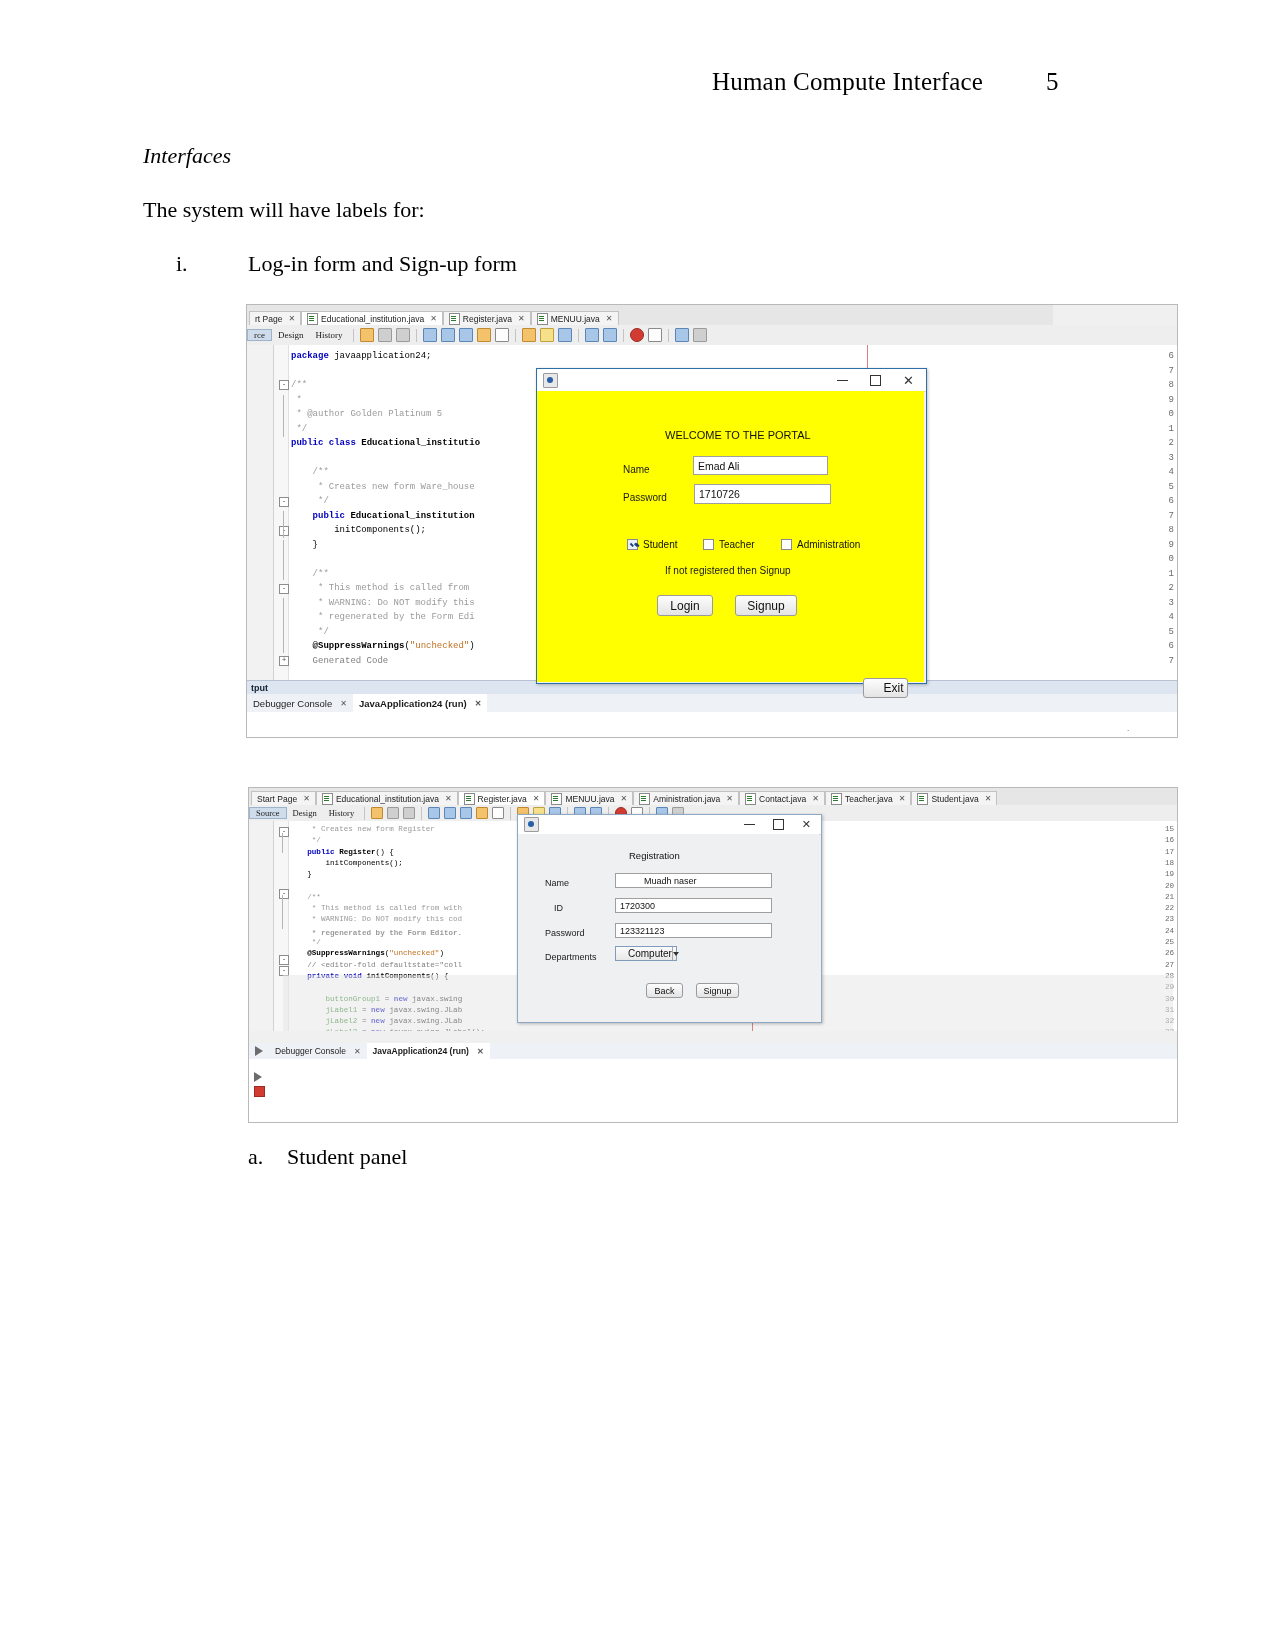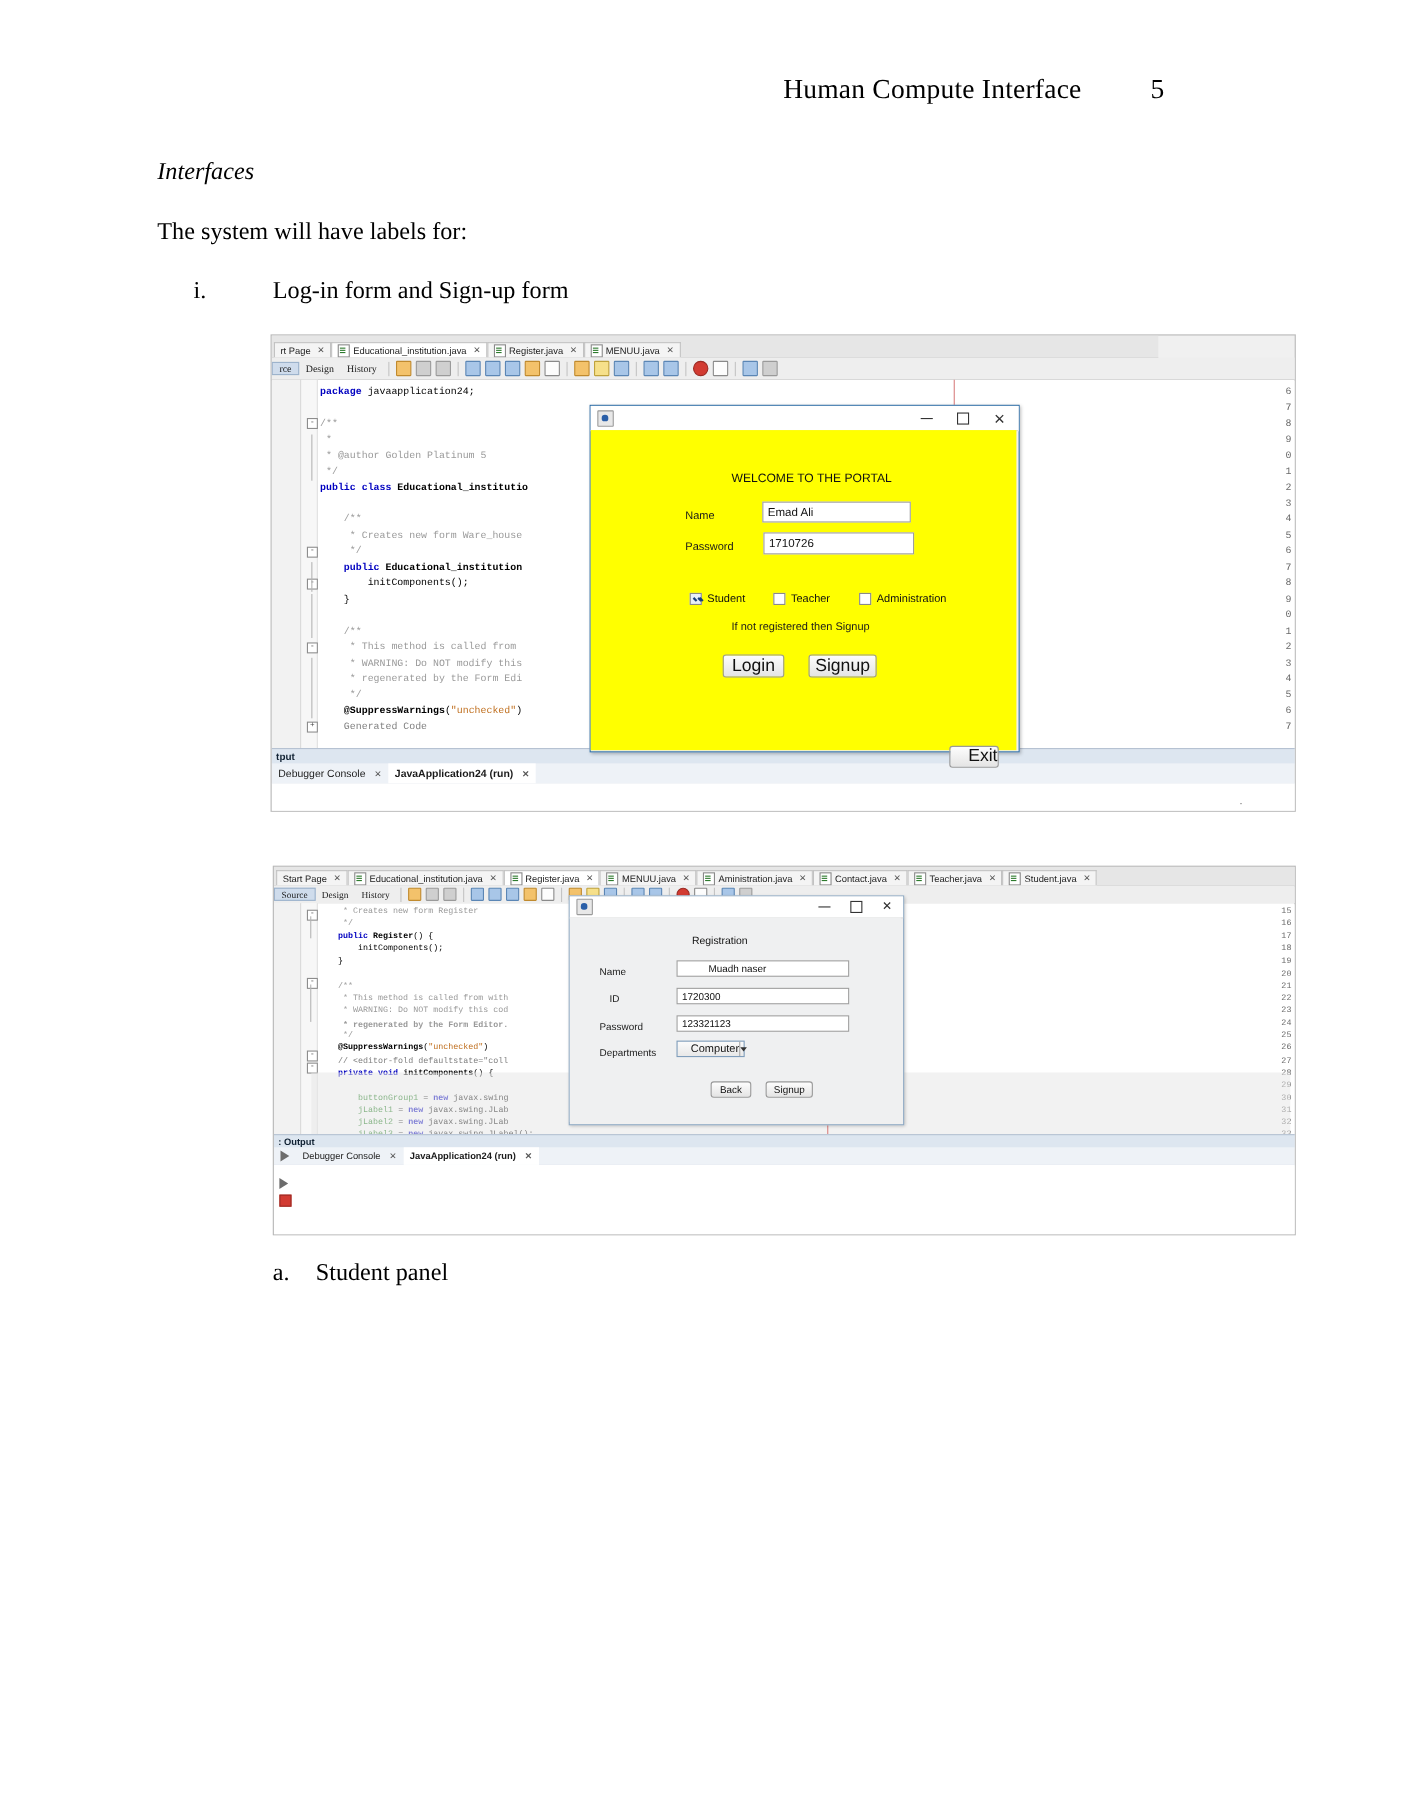--- a/index.html
+++ b/index.html
@@ -86,21 +86,21 @@
   .wbtns{margin-left:auto;display:flex;align-items:center;gap:22px;padding-right:12px;}
   .wmin{width:11px;height:1px;background:#333;}
   .wmax{width:9px;height:9px;border:1.3px solid #333;}
   .wcls{font-size:13px;line-height:9px;color:#333;}
 
   .jlabel{position:absolute;font-size:10px;color:#1a1a1a;}
   .jfield{position:absolute;background:#fff;border:1px solid #9f9f9f;
           font-size:10.5px;color:#111;padding:1px 4px;box-sizing:border-box;
           display:flex;align-items:center;}
   .jbtn{position:absolute;background:linear-gradient(#fdfdfd,#e4e4e4);
-        border:1px solid #9a9a9a;border-radius:3px;font-size:16px;color:#111;
+        border:1px solid #9a9a9a;border-radius:3px;font-size:12px;color:#111;
         display:flex;align-items:center;justify-content:center;box-sizing:border-box;}
   .jcheck{position:absolute;display:flex;align-items:center;gap:5px;font-size:10px;color:#111;}
   .cbox{width:11px;height:11px;border:1px solid #8a8a8a;background:#fff;
         position:relative;box-sizing:border-box;}
   .cbox.on{background:#e9f0f8;}
   .cbox.on:after{content:"";position:absolute;left:2px;top:4px;width:4px;height:1.6px;
                  background:#1b3f7a;transform:rotate(45deg);
                  box-shadow:3px -3px 0 0 #1b3f7a,4px -4px 0 0 #1b3f7a;}
   .jcombo{position:absolute;background:linear-gradient(#fbfbfb,#e8e8e8);
           border:1px solid #7f9dbb;display:flex;align-items:center;
@@ -427,21 +427,20 @@
         <div class="fold" style="left: 30px; top: 68px;">-</div>
         <div class="fold" style="left: 30px; top: 134px;">-</div>
         <div class="fold" style="left: 30px; top: 145px;">-</div>
       </div>
     <div class="foldline" style="left:33px;top:12px;height:20px;"></div>
     <div class="foldline" style="left:33px;top:74px;height:34px;"></div>
     <div style="position:absolute;left:34px;top:154px;width:890px;height:56px;background:#e8e8e8;opacity:.55;"></div>
     <div class="redline" style="left:503px;top:0;height:210px;"></div>
   </div>
 
-  <div class="outbar" style="left:0;top:243px;width:928px;height:12px;line-height:12px;font-size:8.5px;">: Output</div>
   <div class="outtabs" style="left:0;top:255px;width:928px;height:16px;font-size:8.5px;">
     <div style="width:20px;height:100%;display:flex;align-items:center;justify-content:center;">
         <span class="runmark" style="position:relative;"></span>
       </div>
     <div class="outtab">
       <span>Debugger Console</span>
       <span class="tabx">✕</span>
     </div>
     <div class="outtab sel">
       <span>JavaApplication24 (run)</span>

